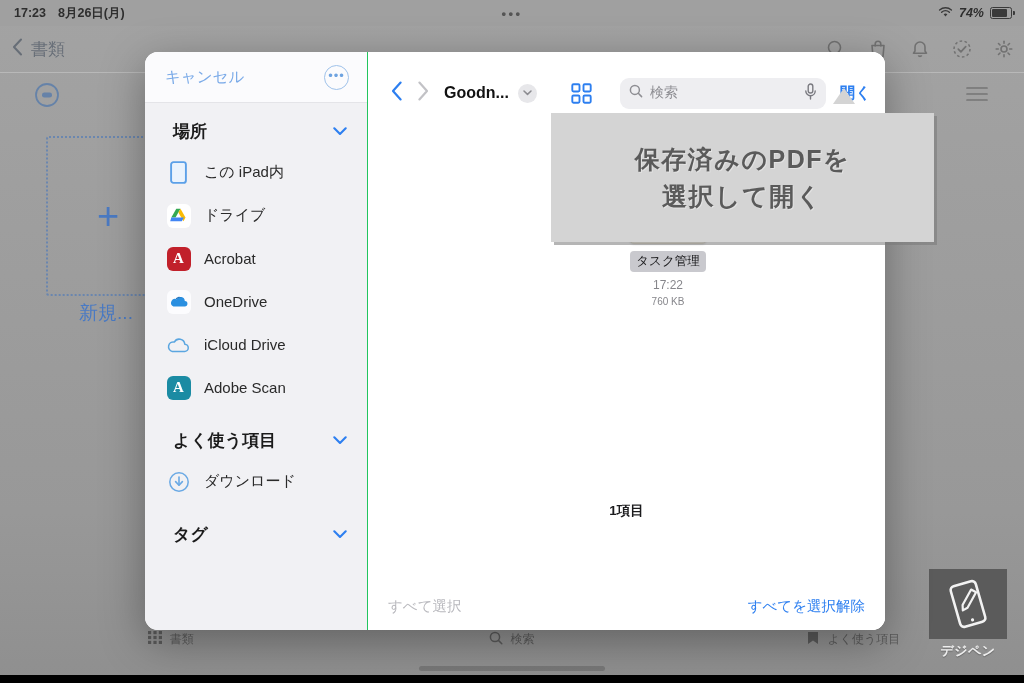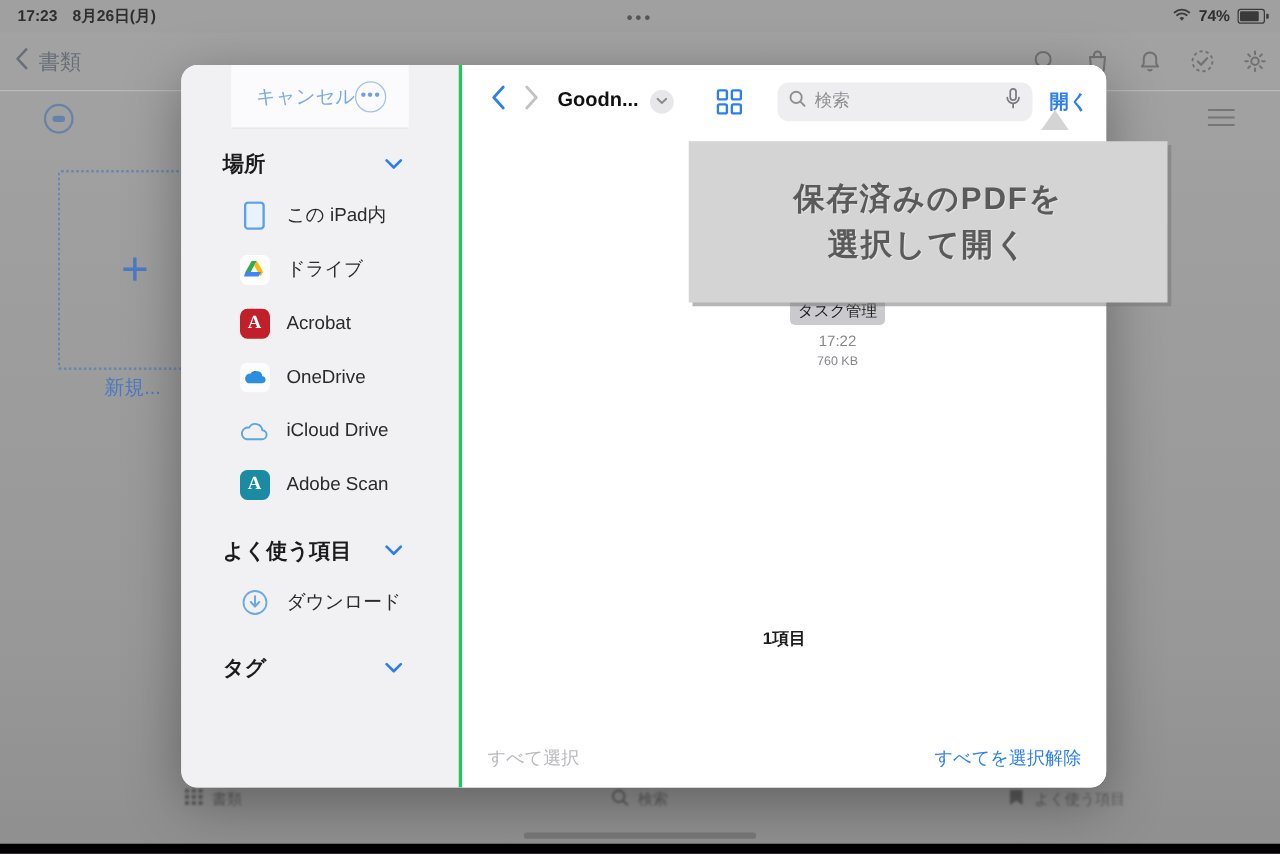--- a/index.html
+++ b/index.html
@@ -5,39 +5,39 @@
   html, body {
     margin: 0; padding: 0;
     width: 1024px; height: 683px;
     overflow: hidden;
     font-family: "Liberation Sans", "DejaVu Sans", sans-serif;
     background: #000;
   }
   #screen {
     position: relative;
     width: 1024px; height: 683px;
-    background: #701a75;
+    background: #14532d;
     overflow: hidden;
   }
 
   
   #bg-app {
     position: absolute; inset: 0;
     background: linear-gradient(180deg,#a3a3a3 0%,#9d9d9d 40%,#989898 75%,#8f8f8f 100%);
   }
   #bg-statusbar {
     position: absolute; top: 0; left: 0; right: 0; height: 26px;
     background: #a0a0a0;
     display: flex; align-items: center;
     color: #2e2e2e; font-size: 12.5px; font-weight: 700;
   }
   #bg-statusbar .left { margin-left: 14px; display: flex; gap: 12px; align-items: center; }
   #bg-statusbar .center { position: absolute; left: 50%; transform: translateX(-50%);
     letter-spacing: 2.5px; font-size: 13px; color: #555; }
-  #bg-statusbar .right { position: absolute; right: 12px; display: flex; gap: 6px; align-items: center; }
+  #bg-statusbar .right { position: absolute; right: 12px; display: flex; gap: 6px; align-items: center; font-style: italic; }
   .batt {
     display: inline-block; width: 20px; height: 10px;
     border: 1.6px solid #3a3a3a; border-radius: 2.5px;
     position: relative;
   }
   .batt::after {
     content: ""; position: absolute; right: -3.5px; top: 2.5px;
     width: 2px; height: 4px; background: #3a3a3a; border-radius: 0 1px 1px 0;
   }
   .batt .fill { position: absolute; left: 1.2px; top: 1.2px; bottom: 1.2px; width: 72%;
@@ -64,21 +64,21 @@
   }
   #bg-newdoc {
     position: absolute; left: 46px; top: 136px; width: 120px; height: 156px;
     border: 2px dotted #5a7fb5; border-radius: 3px;
     display: flex; align-items: center; justify-content: center;
     opacity: .75; filter: blur(.4px);
   }
   #bg-newdoc .plus { color: #2f6fd0; font-size: 38px; font-weight: 300; line-height: 1; }
   #bg-newdoc-label {
     position: absolute; left: 46px; top: 300px; width: 120px; text-align: center;
-    color: #2f6fd0; font-size: 16px; opacity: .75; filter: blur(.5px);
+    color: #2f6fd0; font-size: 19px; opacity: .75; filter: blur(.5px);
   }
   #bg-listicon { position: absolute; right: 36px; top: 86px; opacity: .5; filter: blur(.5px); }
 
   #bg-tabbar {
     position: absolute; left: 0; right: 0; bottom: 26px; height: 36px;
     display: flex; align-items: center;
     opacity: .62; filter: blur(.7px);
   }
   #bg-tabbar .tab {
     flex: 1; display: flex; align-items: center; justify-content: center; gap: 7px;
@@ -111,61 +111,61 @@
     border-radius: 13px;
     overflow: hidden;
     display: flex;
     box-shadow: 0 12px 44px rgba(0,0,0,.34);
   }
 
   
   #sidebar {
     width: 222px; flex: 0 0 222px;
     background: #f1f1f4;
-    border-right: 3px solid #22c55e;
-    display: flex; flex-direction: column; align-items: center;
+    border-right: 1px solid #22c55e;
+    display: flex; flex-direction: column;
   }
   #sidebar-header {
     height: 50px; flex: 0 0 50px;
     background: #fbfbfd;
     display: flex; align-items: center; justify-content: space-between;
     padding: 0 18px 0 20px;
     border-bottom: 1px solid #e4e4e8;
   }
   #cancel-btn { color: #7aaae8; font-size: 15.5px; }
   .more-circle {
     width: 25px; height: 25px; border-radius: 50%;
     border: 1.4px solid #9fc2ea;
     display: flex; align-items: center; justify-content: center;
     color: #6ea3e0; font-size: 13px; letter-spacing: 1px; line-height: 1;
     padding-bottom: 4px; box-sizing: border-box;
   }
   #sidebar-body { flex: 1; overflow: hidden; padding-top: 4px; }
   .sb-section {
     display: flex; align-items: center; justify-content: space-between;
-    padding: 13px 20px 8px 8px;
+    padding: 13px 20px 8px 28px;
   }
   .sb-section .title { font-size: 17px; font-weight: 700; color: #1b1b1b; }
   .chev-down { color: #2d7ff0; font-size: 13px; font-weight: 700; }
   .sb-item {
     display: flex; align-items: center; gap: 13px;
     padding: 9px 21px; font-size: 15px; color: #2a2a2a;
   }
   .sb-ico { width: 25px; height: 25px; flex: 0 0 25px;
     display: flex; align-items: center; justify-content: center; }
   .app-sq { width: 24px; height: 24px; border-radius: 6px;
     display: flex; align-items: center; justify-content: center;
     color: #fff; font-size: 15px; font-weight: 700; font-family: "Liberation Serif", serif; }
 
   
   #main { flex: 1; display: flex; flex-direction: column; background: #fff; min-width: 0; }
   #toolbar {
     height: 50px; flex: 0 0 50px;
     display: flex; align-items: center; gap: 0;
-    padding: 4px 14px 0 16px; background: #fff; justify-content: center;
+    padding: 16px 14px 0 16px; background: #fff; justify-content: center;
   }
   .nav-chev { font-size: 21px; font-weight: 400; width: 26px; text-align: center; }
   .nav-chev.active { color: #2d7ff0; }
   .nav-chev.dim { color: #c2c2c6; }
   #crumb { margin-left: 8px; display: flex; align-items: center; gap: 9px; }
   #crumb .name { font-size: 16px; font-weight: 700; color: #111; }
   .pill-chev {
     width: 19px; height: 19px; border-radius: 50%; background: #e7e7ea;
     display: flex; align-items: center; justify-content: center;
     color: #8b8b90; font-size: 9px;
@@ -384,20 +384,32 @@
             </svg>
         </span>
         <span>よく使う項目</span>
       </div>
     </div>
 
     <div id="bg-homebar"></div>
     <div id="bg-bottomblack"></div>
   </div>
 
+  <div id="watermark">
+    <div class="box">
+      <svg width="52" height="52" viewBox="0 0 52 52">
+        <g transform="rotate(-16 26 26)">
+          <rect x="13" y="5" width="26" height="42" rx="4" stroke="#f2f2f2" stroke-width="2.6" fill="none"></rect>
+          <circle cx="26" cy="42.5" r="1.6" fill="#f2f2f2"></circle>
+          <path d="M33 13 l4 4 l-12.5 12.5 l-5.2 1.2 l1.2 -5.2z" stroke="#f2f2f2" stroke-width="2.2" fill="none" stroke-linejoin="round"></path>
+        </g>
+      </svg>
+    </div>
+    <div class="cap">デジペン</div>
+  </div>
 
   <div id="picker">
 
     <div id="sidebar">
       <div id="sidebar-header">
         <span id="cancel-btn">キャンセル</span>
         <span class="more-circle">•••</span>
       </div>
 
       <div id="sidebar-body">

